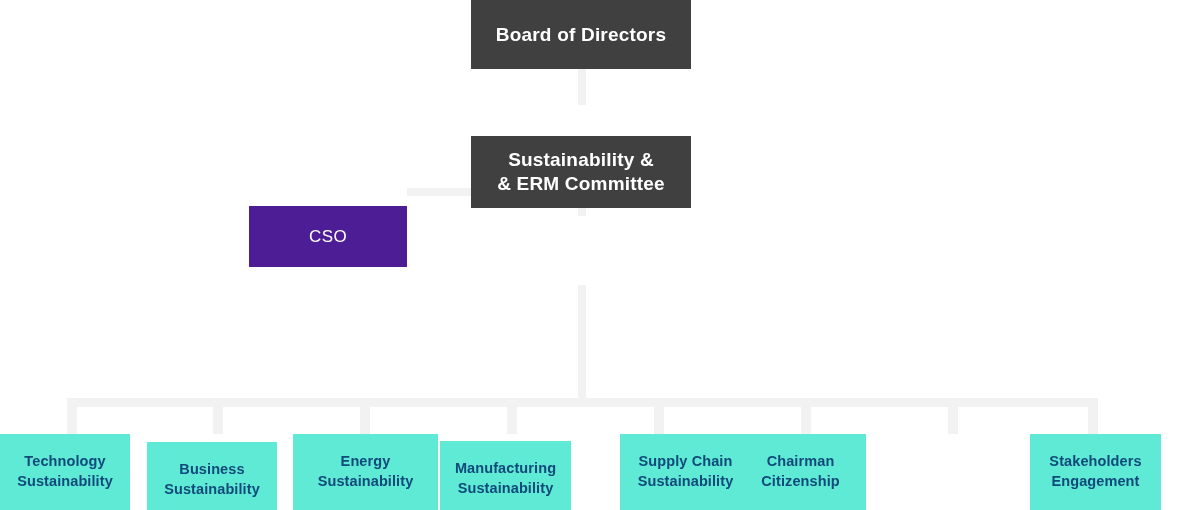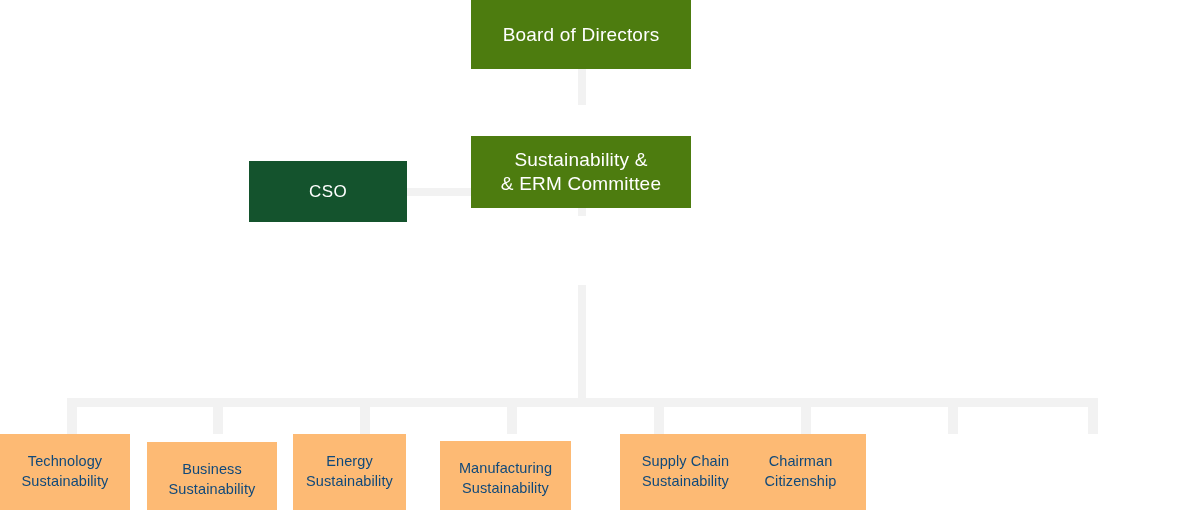--- a/index.html
+++ b/index.html
@@ -38,40 +38,41 @@
     line-height: 1.25;
   }
 
   .node-label {
     display: block;
     white-space: pre-line;
   }
 
   
   .node.tier-exec {
-    background: #4d7c0f;
+    background: #404040;
     color: #ffffff;
     font-size: 19px;
-    font-weight: normal;
+    font-weight: bold;
     letter-spacing: 0.2px;
   }
 
   .node.tier-officer {
-    background: #14532d;
+    background: #4c1d95;
     color: #ffffff;
     font-size: 17px;
     font-weight: normal;
     letter-spacing: 0.4px;
+    margin-top: 45px;
   }
 
   .node.tier-pillar {
-    background: #fdba74;
+    background: #5eead4;
     color: #10497a;
     font-size: 14.5px;
-    font-weight: normal;
+    font-weight: bold;
     letter-spacing: 0.1px;
     line-height: 1.35;
   }
 </style>
 </head>
 <body>
 
 <div id="org-chart">
 
   <div class="connector" style="left:578px; top:69px; width:8px; height:36px;"></div>
@@ -110,35 +111,39 @@
   <div class="node tier-pillar" style="left:0px; top:434px; width:130px; height:76px;">
     <span class="node-label">Technology
 Sustainability</span>
   </div>
 
   <div class="node tier-pillar" style="left:147px; top:442px; width:130px; height:76px;">
     <span class="node-label">Business
 Sustainability</span>
   </div>
 
-  <div class="node tier-pillar" style="left:293px; top:434px; width:113px; height:76px;align-items:center;">
+  <div class="node tier-pillar" style="left:293px; top:434px; width:145px; height:76px;align-items:center;">
     <span class="node-label">Energy
 Sustainability</span>
   </div>
 
   <div class="node tier-pillar" style="left:440px; top:434px; width:131px; height:76px;margin-top:7px;">
     <span class="node-label">Manufacturing
 Sustainability</span>
   </div>
 
   <div class="node tier-pillar" style="left:620px; top:434px; width:131px; height:76px;">
     <span class="node-label">Supply Chain
 Sustainability</span>
   </div>
 
   <div class="node tier-pillar" style="left:735px; top:434px; width:131px; height:76px;">
     <span class="node-label">Chairman
 Citizenship</span>
   </div>
 
 
+  <div class="node tier-pillar" style="left:1030px; top:434px; width:131px; height:76px;">
+    <span class="node-label">Stakeholders
+Engagement</span>
+  </div>
 
 </div>
 
 </body></html>

